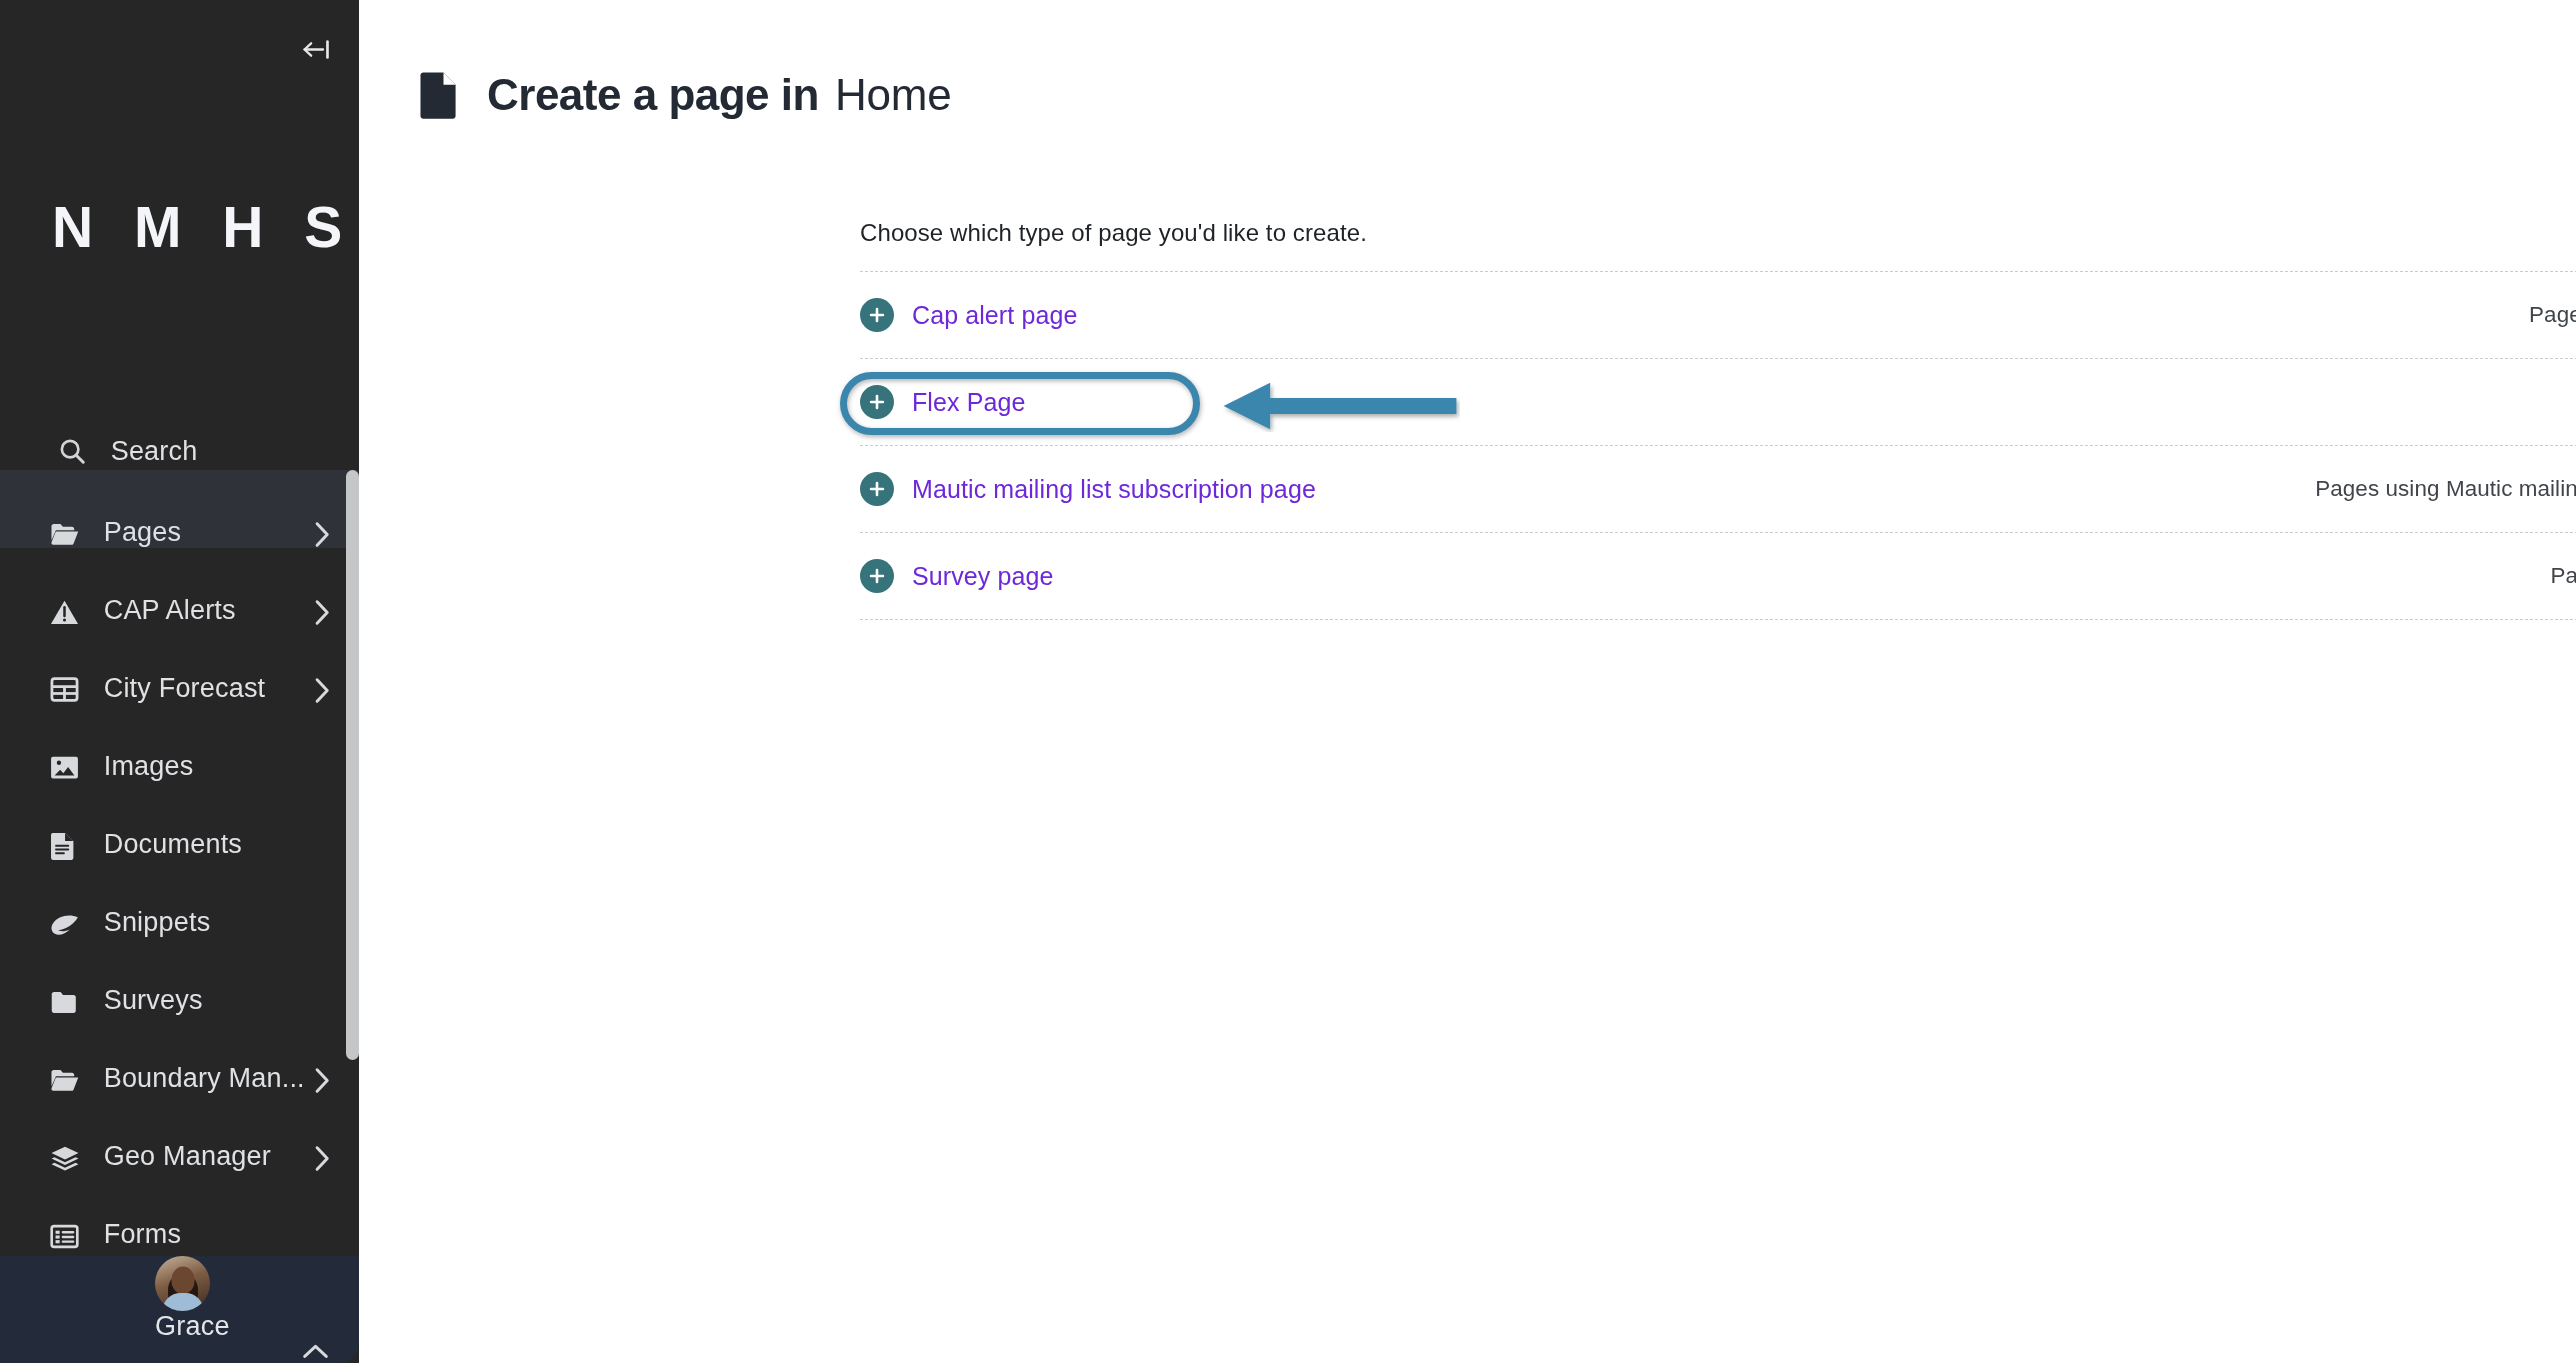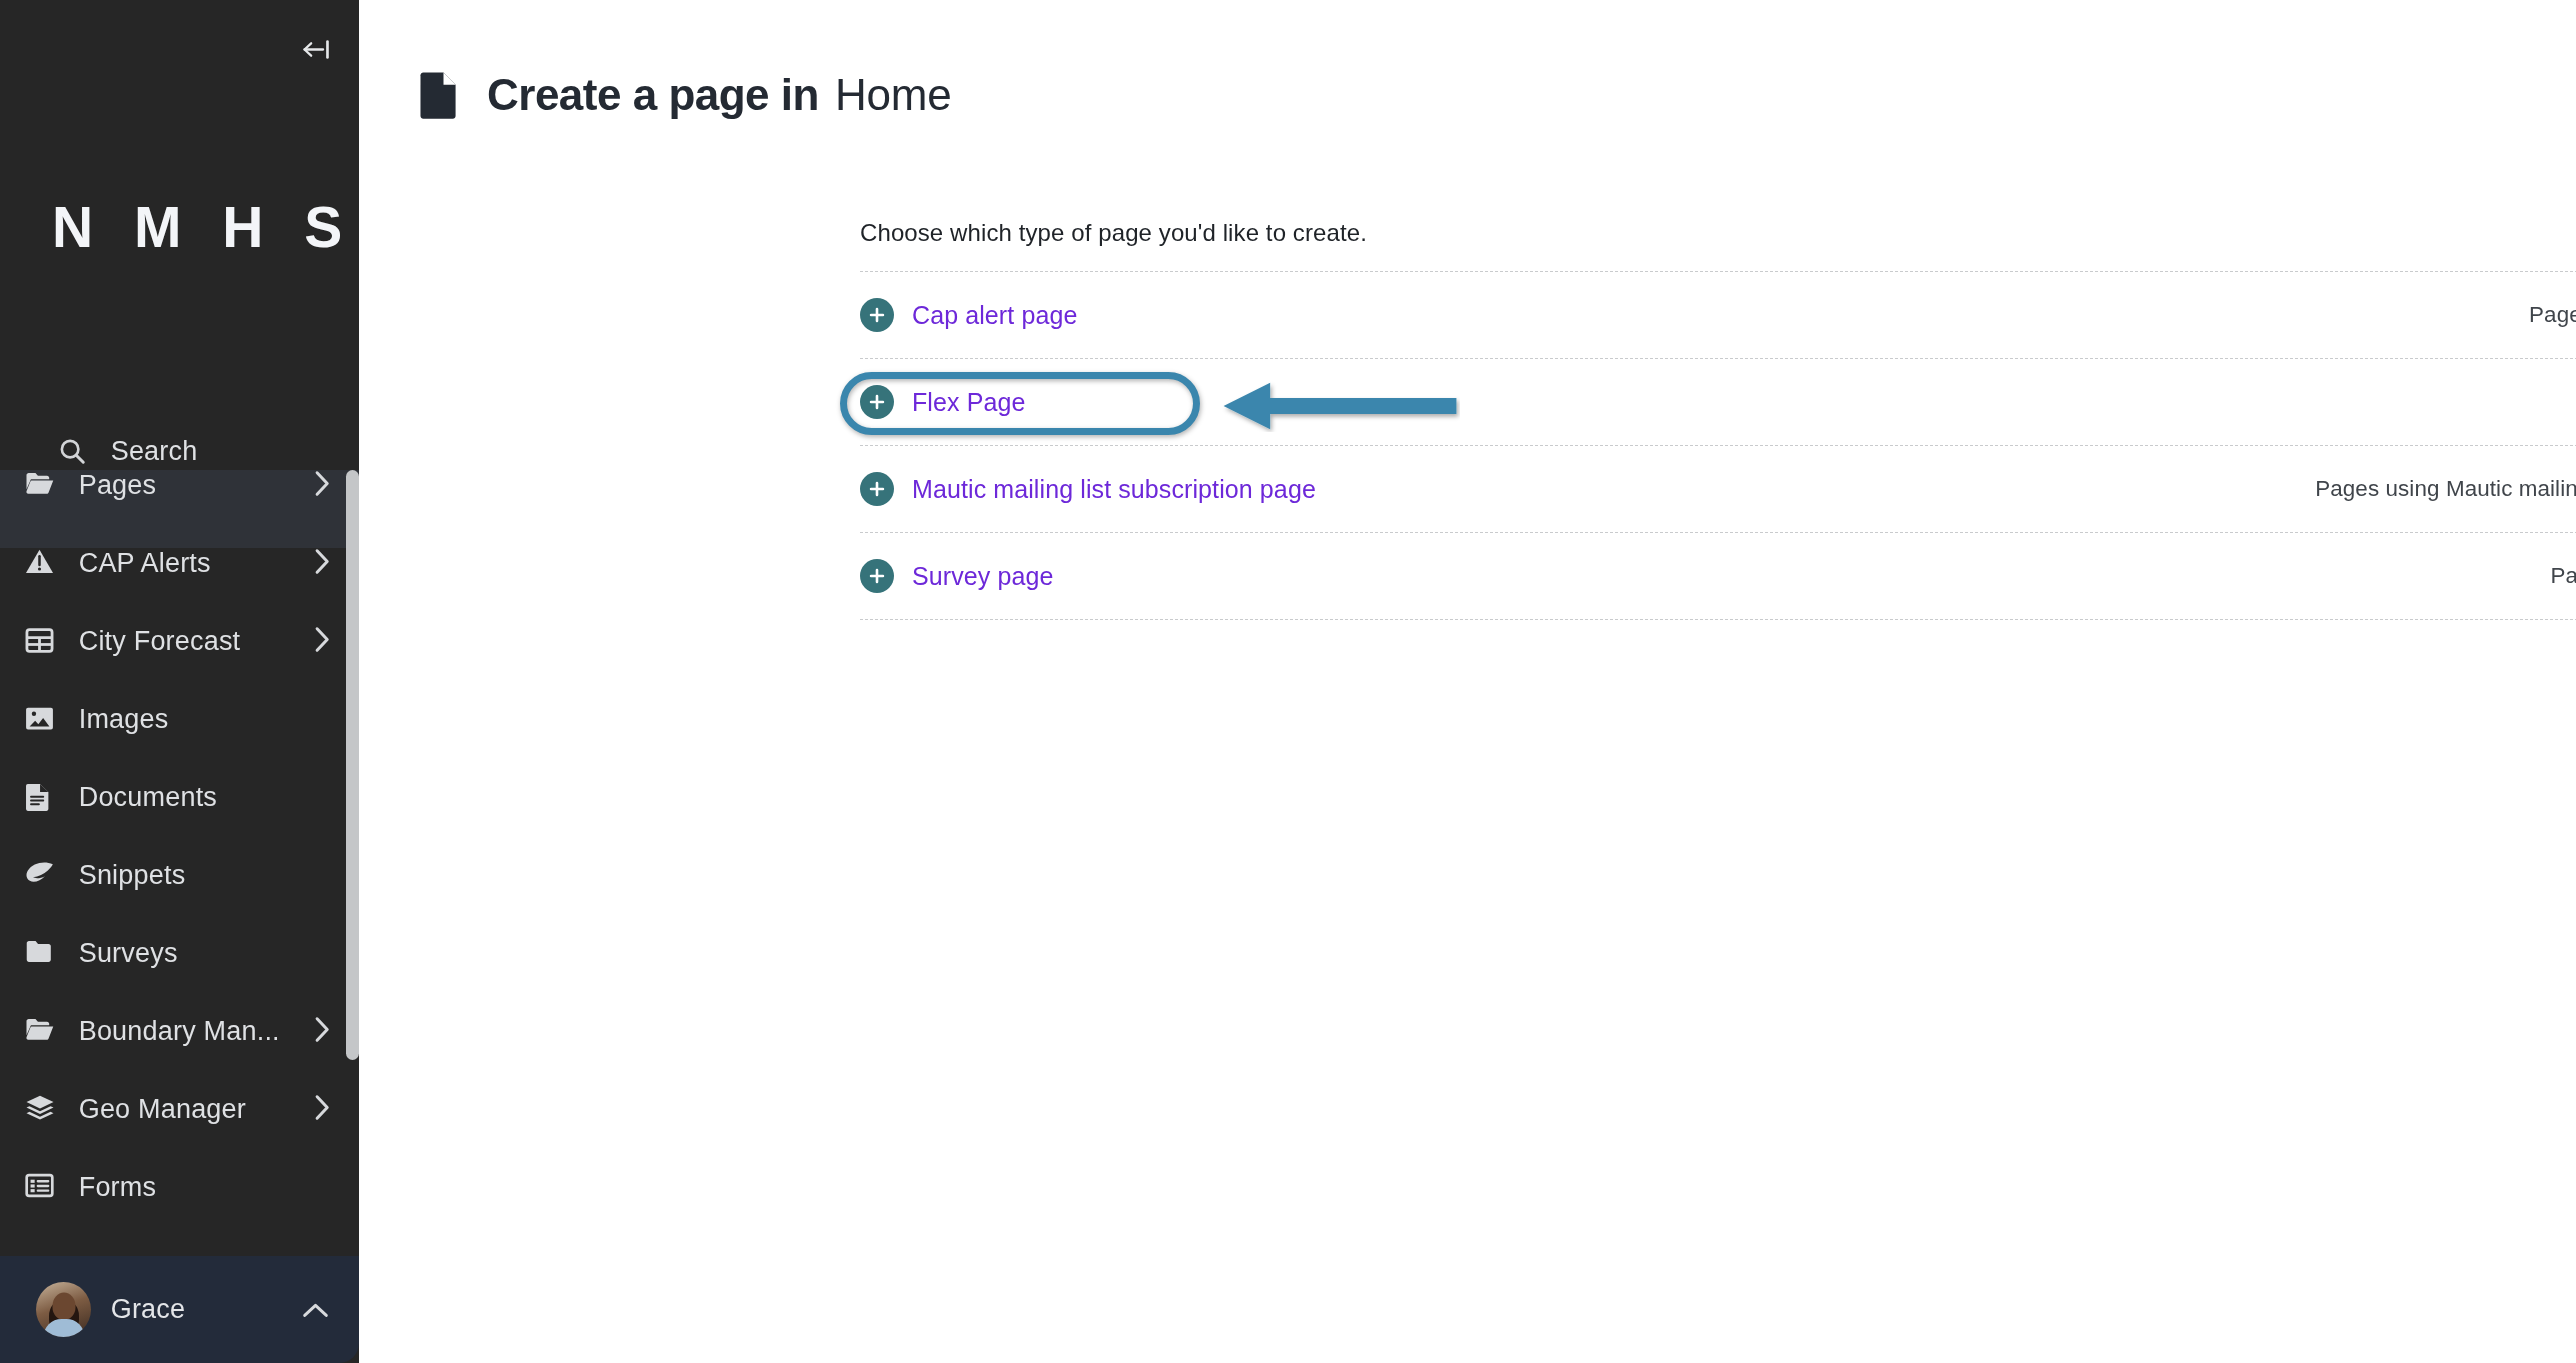--- a/index.html
+++ b/index.html
@@ -87,23 +87,23 @@
     top: 470px;
     left: 0;
     width: 359px;
     height: 787px;
     overflow: hidden;
   }
 
   .nav-item {
     position: relative;
     display: flex;
-    align-items: flex-start;
+    align-items: flex-end;
     height: 78px;
-    padding-left: 25px;
+    padding-left: 50px;
     padding-right: 27px;
     cursor: pointer;
     background: transparent;
   }
   .nav-item.active { background: #2f3238; }
   .nav-item .ico {
     width: 43px;
     flex: 0 0 43px;
     display: flex;
     align-items: center;
@@ -141,20 +141,21 @@
     left: 0;
     width: 359px;
     height: 107px;
     background: #232b3a;
     display: flex;
     align-items: center;
     padding-left: 36px;
     padding-right: 30px;
     cursor: pointer;
     border-bottom-right-radius: 19.7px;
+    flex-direction: column;
   }
   .avatar {
     width: 55px; height: 55px;
     border-radius: 50%;
     flex: 0 0 55px;
     overflow: hidden;
     position: relative;
     background: linear-gradient(160deg,#c8b49c 0%, #7d5c43 45%, #3b2a20 100%);
   }
   .avatar .face {

